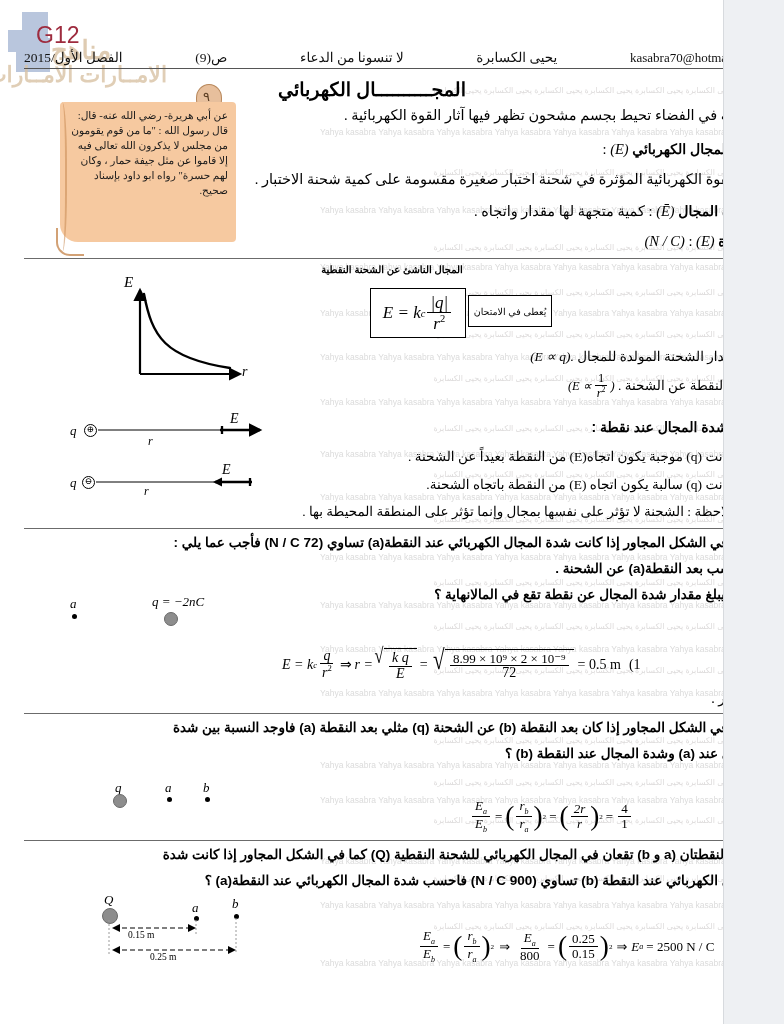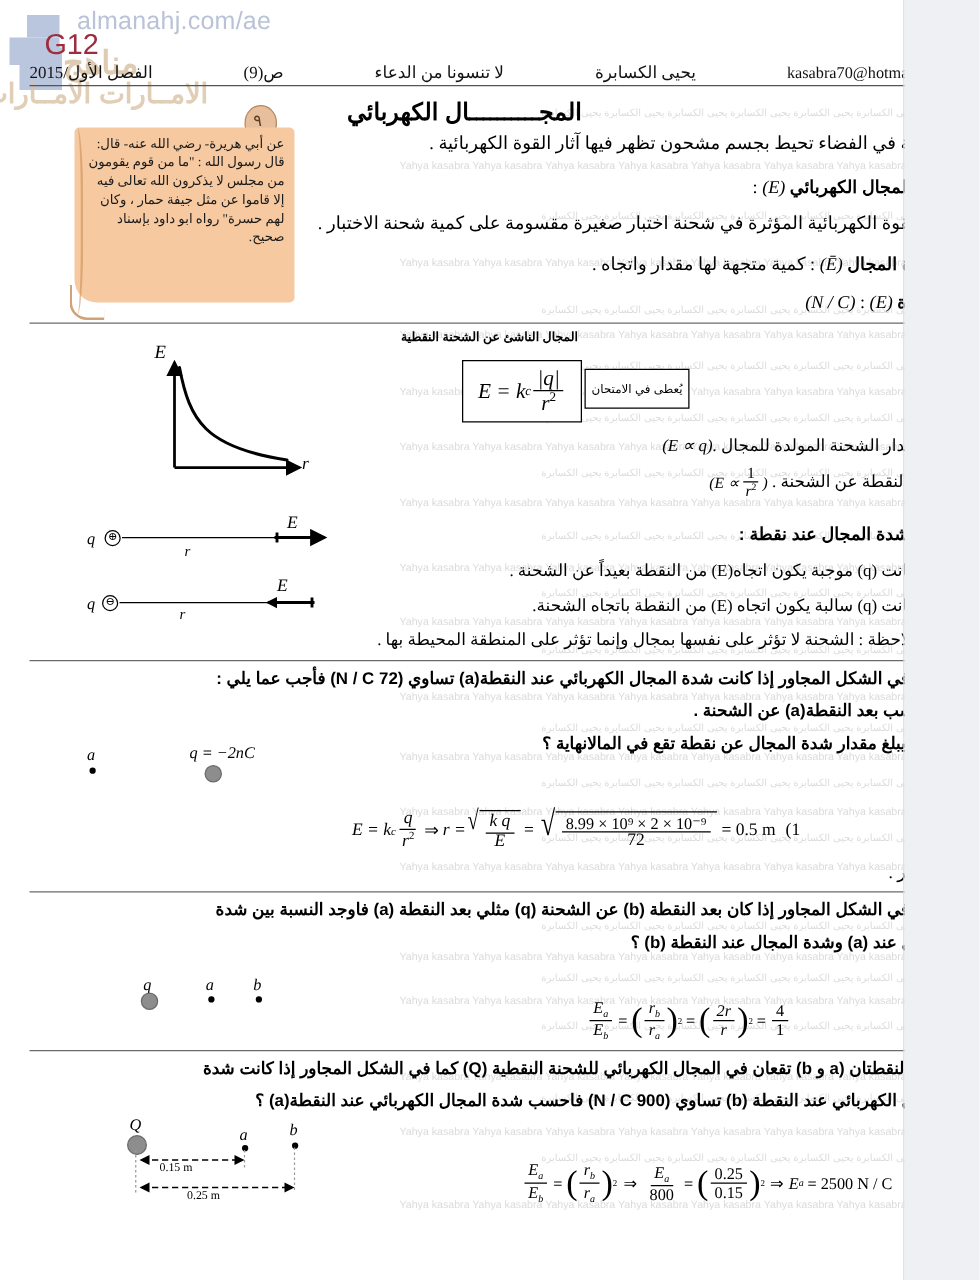--- a/index.html
+++ b/index.html
@@ -177,21 +177,20 @@
   </div>
 
   <div class="wm-blocks">
     <i style="left:14px;top:0;width:26px;height:18px;"></i>
     <i style="left:0;top:18px;width:40px;height:22px;"></i>
     <i style="left:8px;top:40px;width:34px;height:20px;"></i>
     <i style="left:20px;top:26px;width:22px;height:16px;"></i>
   </div>
   <div class="wm-ar">مناهج</div>
   <div class="wm-ar2">الامــارات الامــارات</div>
-  <div class="wm-brand">almanahj.com/ae</div>
   <div class="wm-g12">G12</div>
 
   <div class="hdr">
     <span class="mail">kasabra70@hotmail.com</span>
     <span>يحيى الكسابرة</span>
     <span>لا تنسونا من الدعاء</span>
     <span>ص(9)</span>
     <span>الفصل الأول/2015</span>
   </div>
   <div class="hdr-rule"></div>

